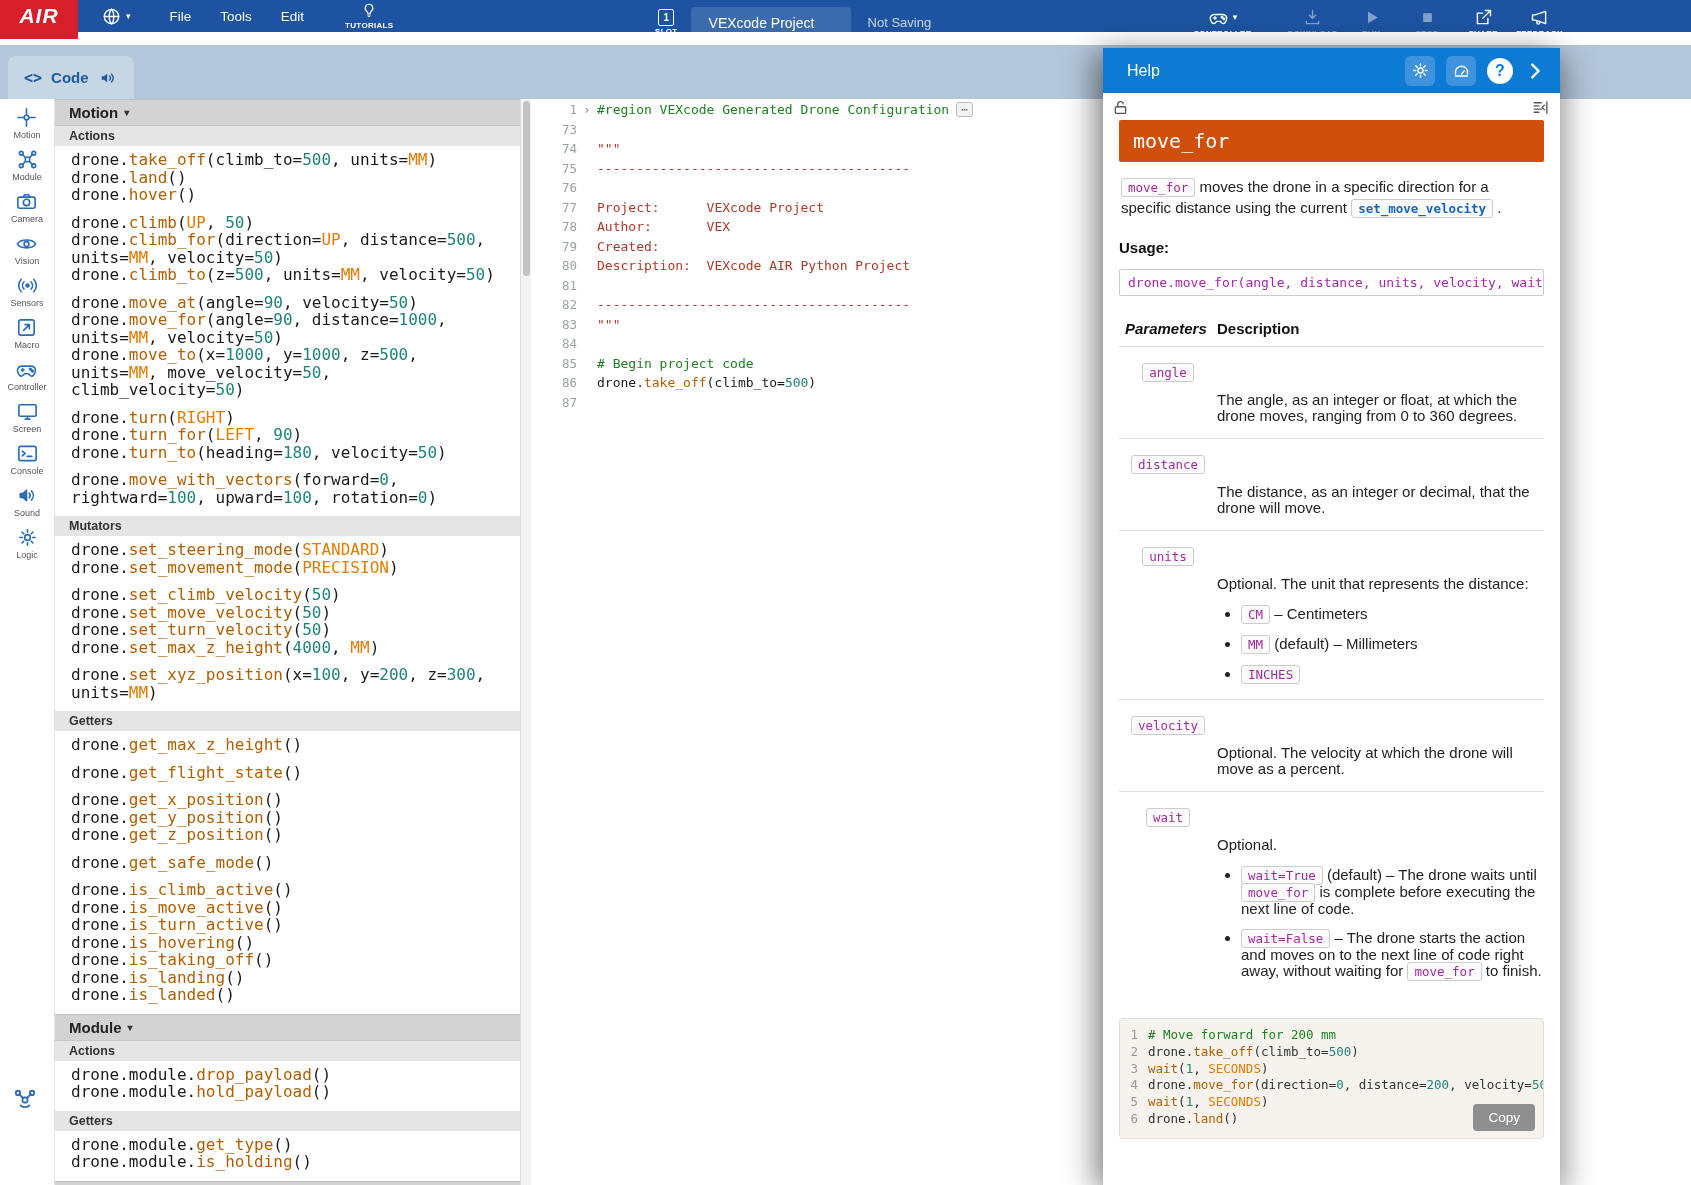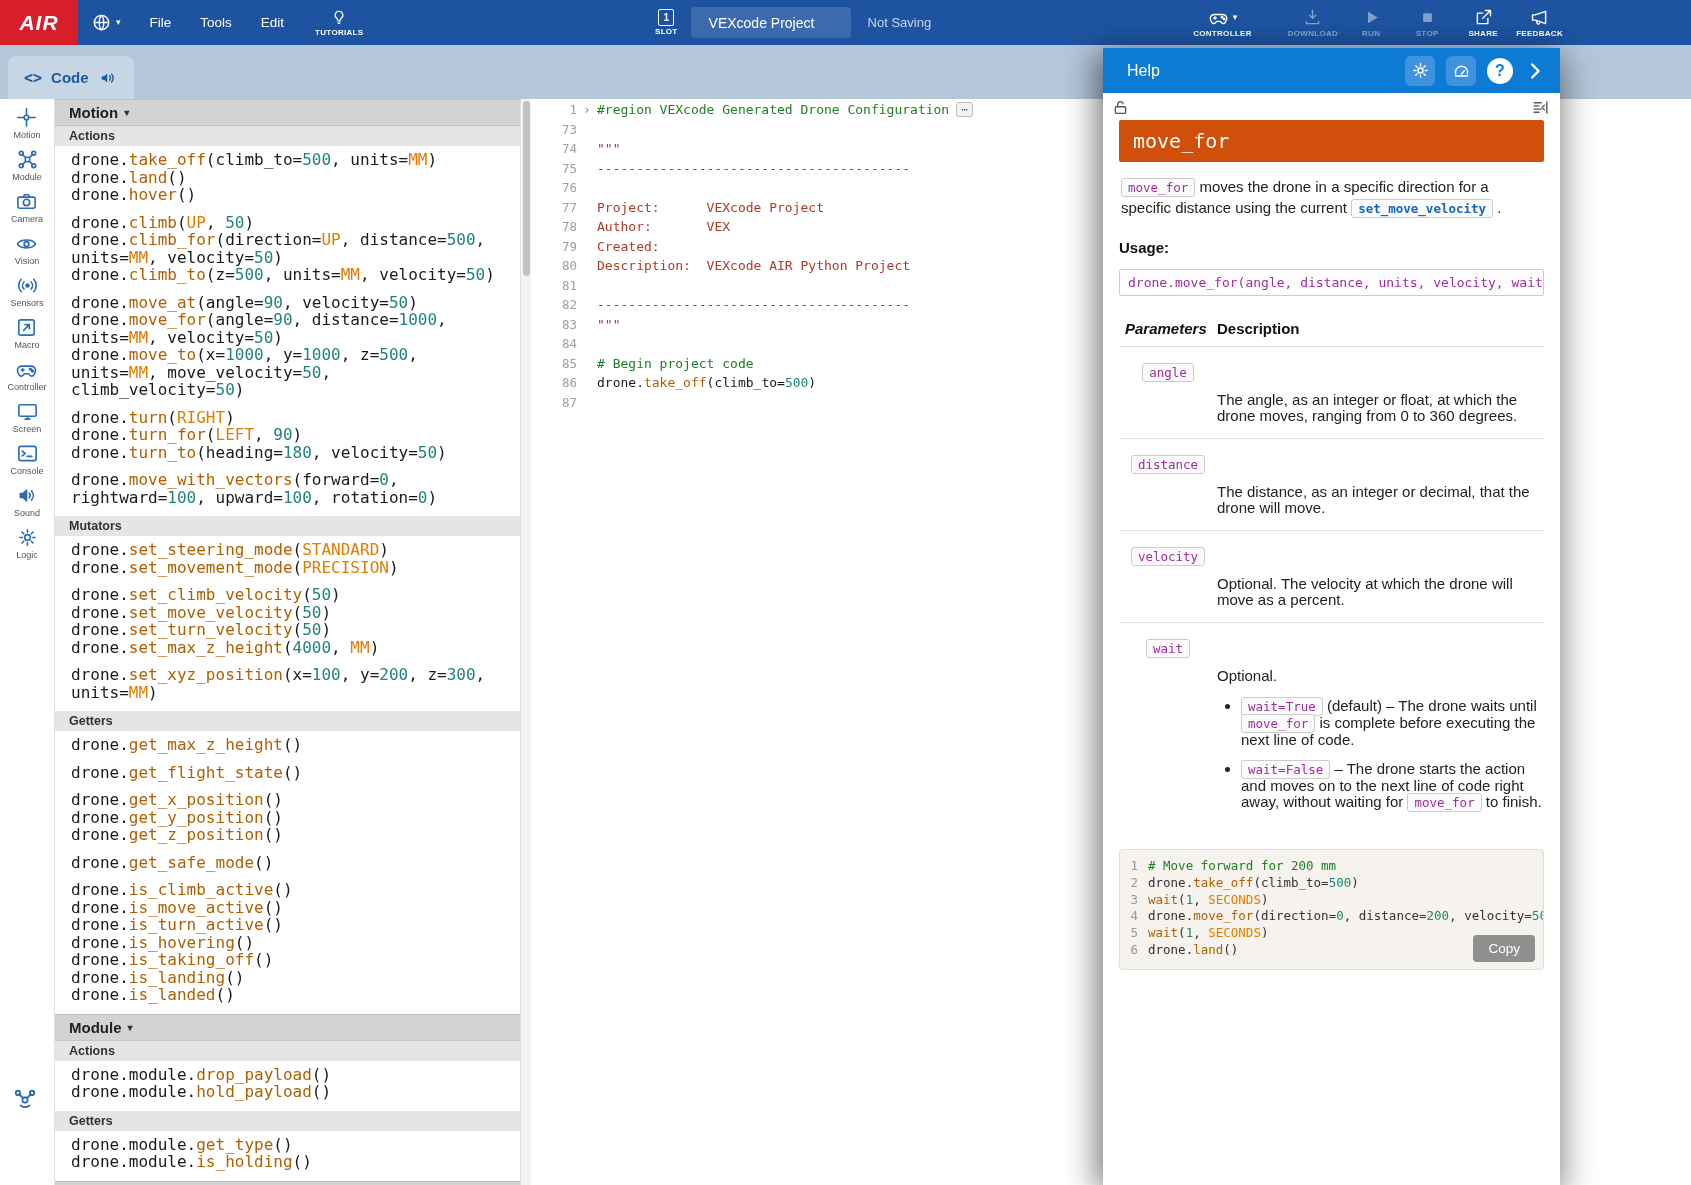--- a/index.html
+++ b/index.html
@@ -1,20 +1,20 @@
 <!DOCTYPE html>
 <html style="--topbar-bg: #1d53a0; --logo-red: #d71f2b; --tabbar-bg: #b4c6da; --tab-bg: #c7d6e5; --accent-blue: #1d5a9e; --help-header-bg: #0d7ad4; --help-button-bg: #3f93de; --orange: #d04f0a; --chip-purple: #a02ba0; --link-blue: #1565c0; --fn-color: #af5f00; --num-color: #20837a; --const-color: #e07c00; --comment-green: #1e8022; --string-red: #ad3a28; --icon-blue: #2b6cb5;"><head>
 <meta charset="utf-8">
 <style>
   *{margin:0;padding:0;box-sizing:border-box;}
   html,body{width:1691px;height:1185px;overflow:hidden;background:#fff;font-family:"Liberation Sans",sans-serif;}
   .app{position:relative;width:1691px;height:1185px;overflow:hidden;background:#fff;}
 
   
-  .topbar{position:absolute;top:0;left:0;width:1691px;height:45px;background:var(--topbar-bg,#1d53a0);display:flex;align-items:center;color:#fff;z-index:50;}
+  .topbar{position:absolute;top:0;left:0;width:1691px;height:32px;background:var(--topbar-bg,#1d53a0);display:flex;align-items:center;color:#fff;z-index:50;gap:10px;}
   .topbar svg{stroke:#fff;fill:none;stroke-width:1.6;stroke-linecap:round;stroke-linejoin:round;}
   .logo{width:78px;height:45px;background:var(--logo-red,#d71f2b);display:flex;align-items:center;justify-content:center;font-style:italic;font-weight:bold;font-size:21px;letter-spacing:1px;flex:none;}
   .tb-globe{display:flex;align-items:center;gap:4px;margin-left:13px;cursor:pointer;}
   .tb-globe svg{width:21px;height:21px;}
   .caret{font-size:9px;line-height:9px;}
   .tb-menus{display:flex;align-items:center;}
   .menu-item{margin-left:29px;font-size:13.5px;cursor:pointer;}
   .tb-tutorials{margin-left:31px;display:flex;flex-direction:column;align-items:center;cursor:pointer;}
   .tb-tutorials svg{width:18px;height:18px;}
   .tb-label{font-size:8px;font-weight:bold;letter-spacing:.3px;margin-top:1px;}
@@ -533,20 +533,33 @@
           <div class="param-row">
             <div class="param-name">
               <code class="chip">distance</code>
             </div>
             <div class="param-desc">
               <p>The distance, as an integer or decimal, that the drone will move.</p>
             </div>
           </div>
           <div class="param-row">
             <div class="param-name">
+              <code class="chip">units</code>
+            </div>
+            <div class="param-desc">
+              <p>Optional. The unit that represents the distance:</p>
+              <ul>
+                <li><code class="chip">CM</code> – Centimeters</li>
+                <li><code class="chip">MM</code> (default) – Millimeters</li>
+                <li><code class="chip">INCHES</code></li>
+              </ul>
+            </div>
+          </div>
+          <div class="param-row">
+            <div class="param-name">
               <code class="chip">velocity</code>
             </div>
             <div class="param-desc">
               <p>Optional. The velocity at which the drone will move as a percent.</p>
             </div>
           </div>
           <div class="param-row">
             <div class="param-name">
               <code class="chip">wait</code>
             </div>

